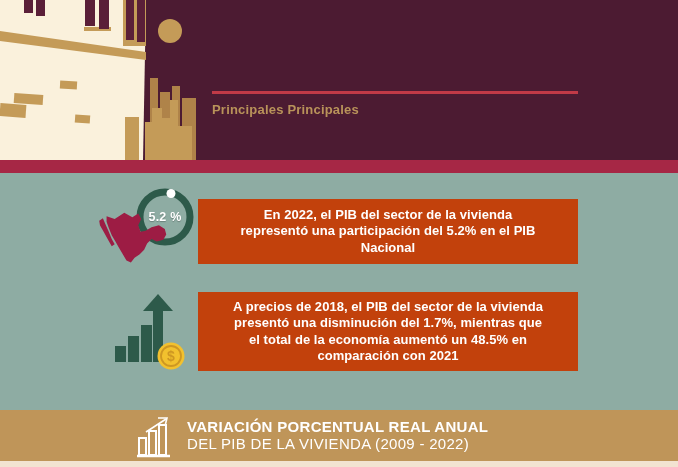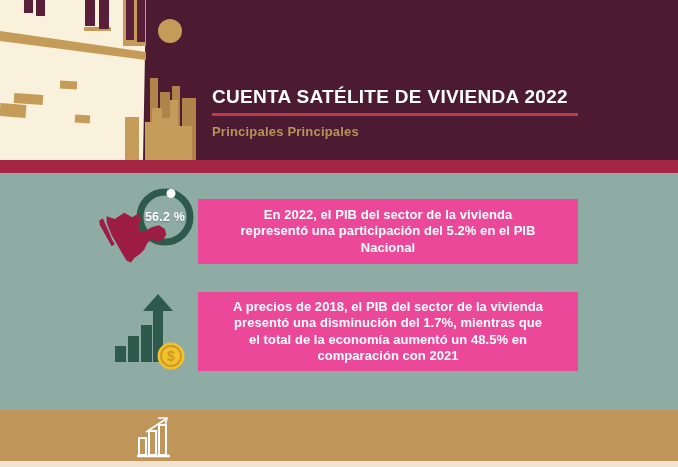--- a/index.html
+++ b/index.html
@@ -24,21 +24,21 @@
   .donut-svg{position:absolute;left:136px;top:15px;}
   .donut-label{
     position:absolute;left:136px;top:15px;width:58px;height:58px;
     display:flex;align-items:center;justify-content:center;
     color:#FFFFFF;font-size:12.5px;font-weight:700;letter-spacing:.2px;
     text-shadow:0 1px 1px rgba(0,0,0,.25);
   }
   .map-svg{position:absolute;left:97px;top:37px;}
   .bars-svg{position:absolute;left:112px;top:119px;}
   .stat-box{
-    position:absolute;left:198px;width:380px;background:#ec4899;
+    position:absolute;left:198px;width:380px;background:#c2410c;
     display:flex;align-items:center;justify-content:center;
     padding:4px 8px;
   }
   .stat-box.first{top:26px;height:65px;}
   .stat-box.second{top:119px;height:79px;}
   .stat-text{
     color:#FFFFFF;font-size:13px;font-weight:700;line-height:16.5px;
     text-align:center;white-space:pre-line;letter-spacing:.05px;
   }
   
@@ -86,35 +86,34 @@
         <rect x="60" y="81" width="17" height="8" transform="rotate(3 68 85)"></rect>
         <rect x="14" y="94" width="29" height="10" transform="rotate(4 28 99)"></rect>
         <rect x="0" y="104" width="26" height="13" transform="rotate(4 13 110)"></rect>
         <rect x="75" y="115" width="15" height="8" transform="rotate(4 82 119)"></rect>
       </g>
 
       <rect x="125" y="117" width="14" height="43" fill="#C49B58"></rect>
     </svg>
 
     <div class="title-block">
-      <h1 class="title">CUENTA SATÉLITE DE VIVIENDA 2022</h1>
       <div class="title-underline"></div>
       <div class="subtitle">Principales Principales</div>
     </div>
   </div>
 
   <div class="strip-crimson"></div>
 
   <div class="main">
 
     <svg class="donut-svg" width="58" height="58" viewBox="0 0 58 58">
       <circle cx="29" cy="29" r="25" fill="none" stroke="#2D5A4A" stroke-width="7"></circle>
       <circle cx="35" cy="5.5" r="4.5" fill="#FFFFFF"></circle>
     </svg>
-    <div class="donut-label">56.2 %</div>
+    <div class="donut-label">5.2 %</div>
 
     <svg class="map-svg" width="70" height="56" viewBox="0 0 95 62" preserveAspectRatio="none">
       <g fill="#9D1C44">
         <path d="M3,12 L8,9 L11,15 L16,24 L20,32 L24,38 L20,40 L15,33 L9,24 L4,17 Z"></path>
         <path d="M13,7 L24,10 L37,3 L48,8 L56,4 L60,10 L56,17 L59,24 L66,23 L74,19 L84,17 L92,21 L94,27 L90,33 L81,35 L74,32 L68,37 L64,44 L58,49 L51,53 L46,58 L40,56 L35,49 L30,42 L25,35 L20,28 L16,20 L13,13 Z"></path>
       </g>
     </svg>
 
     <div class="stat-box first">
       <div class="stat-text">En 2022, el PIB del sector de la vivienda
@@ -149,16 +148,20 @@
     <svg class="footer-icon" width="40" height="44" viewBox="0 0 40 44">
       <g fill="none" stroke="#FFFFFF" stroke-width="2">
         <rect x="2" y="22" width="7" height="17"></rect>
         <rect x="12" y="15" width="7" height="24"></rect>
         <rect x="22" y="9" width="7" height="30"></rect>
         <line x1="0" y1="40" x2="33" y2="40" stroke-width="2.5"></line>
         <line x1="9" y1="16" x2="29" y2="3" stroke-width="1.6"></line>
         <polyline points="21,2 30,2 28,10" stroke-width="1.6"></polyline>
       </g>
     </svg>
+    <div class="footer-text">
+      <div class="footer-line1">VARIACIÓN PORCENTUAL REAL ANUAL</div>
+      <div class="footer-line2">DEL PIB DE LA VIVIENDA (2009 - 2022)</div>
+    </div>
   </div>
 
   <div class="strip-cream"></div>
 </div>
 
 </body></html>

